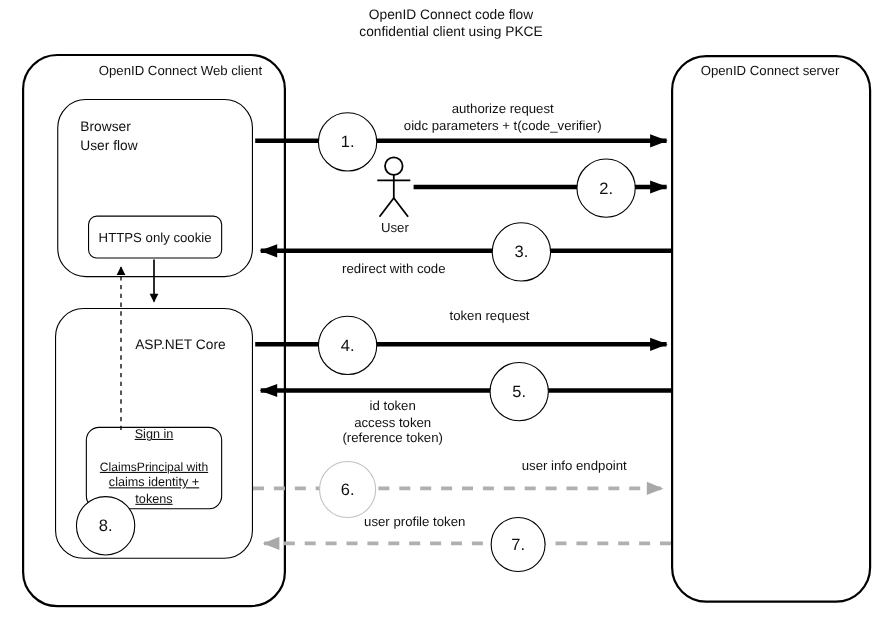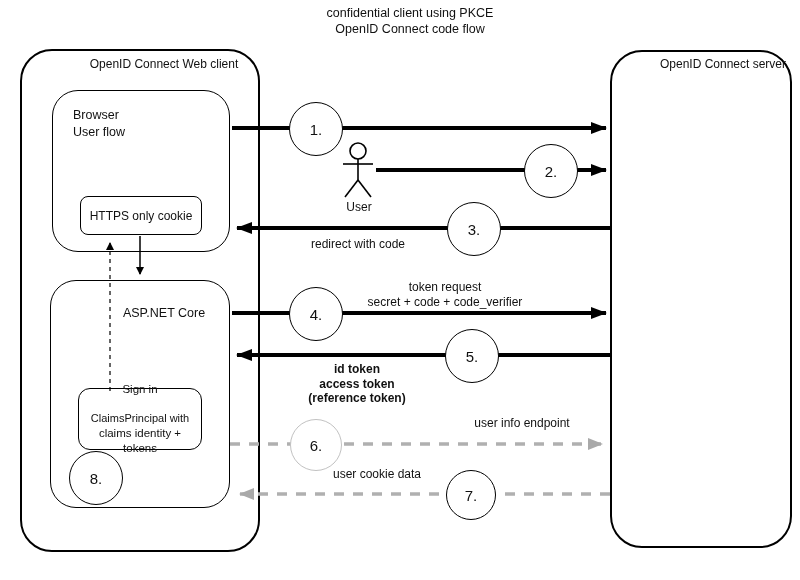--- a/index.html
+++ b/index.html
@@ -31,21 +31,21 @@
 
 <div class="stage">
 
   <div class="boxes">
     <div class="box outer" style="left:20px;top:49px;width:240px;height:503px;border-radius:32px;"></div>
     <div class="box" style="left:52px;top:90px;width:178px;height:162px;border-radius:26px;"></div>
     <div class="box thin cookie-box" style="left:80px;top:196px;width:122px;height:39px;border-radius:8px;">
       <span>HTTPS only cookie</span>
     </div>
     <div class="box" style="left:50px;top:280px;width:180px;height:228px;border-radius:26px;"></div>
-    <div class="box thin signin-box" style="left:78px;top:388px;width:124px;height:62px;border-radius:12px;">
+    <div class="box thin signin-box" style="left:78px;top:388px;width:124px;height:75px;border-radius:12px;text-decoration:underline;">
       <div>
         <div>Sign in</div>
         <div style="font-size:11px;margin-top:14px;">ClaimsPrincipal with</div>
         <div>claims identity +</div>
         <div>tokens</div>
       </div>
     </div>
     <div class="box outer" style="left:610px;top:50px;width:182px;height:498px;border-radius:32px;"></div>
   </div>
 
@@ -102,49 +102,52 @@
     </div>
   <div class="badge" style="left:446px;top:470px;width:48px;height:48px;">
       <span>7.</span>
     </div>
   <div class="badge" style="left:69px;top:451px;width:52px;height:52px;">
       <span>8.</span>
     </div>
 
   <div class="texts">
     <div class="title">
+      <div>OpenID Connect code flow</div>
       <div>confidential client using PKCE</div>
-      <div>OpenID Connect code flow</div>
     </div>
 
     <div class="lbl" style="left:140px;top:57px;margin-left:24px;">OpenID Connect Web client</div>
-    <div class="lbl" style="left:723px;top:57px;">OpenID Connect server</div>
+    <div class="lbl" style="left:700px;top:57px;">OpenID Connect server</div>
 
     <div class="lbl-left" style="left:73px;top:107px;">
       <div>Browser</div>
       <div>User flow</div>
     </div>
 
     <div class="lbl" style="left:164px;top:306px;font-size:12.5px;">ASP.NET Core</div>
 
+    <div class="lbl" style="left:457px;top:92px;">
+      <div>authorize request</div>
+      <div>oidc parameters + t(code_verifier)</div>
+    </div>
 
 
     <div class="lbl" style="left:359px;top:200px;">User</div>
 
     <div class="lbl" style="left:358px;top:237px;">redirect with code</div>
 
     <div class="lbl" style="left:445px;top:280px;">
       <div>token request</div>
-      <div>secret + code + code_verifier</div>
     </div>
 
-    <div class="lbl" style="left:357px;top:362px;font-weight:bold;">
+    <div class="lbl" style="left:357px;top:362px;">
       <div>id token</div>
       <div>access token</div>
       <div>(reference token)</div>
     </div>
 
     <div class="lbl" style="left:522px;top:416px;">user info endpoint</div>
 
-    <div class="lbl" style="left:377px;top:467px;">user cookie data</div>
+    <div class="lbl" style="left:377px;top:467px;">user profile token</div>
   </div>
 
 </div>
 
 </body></html>

